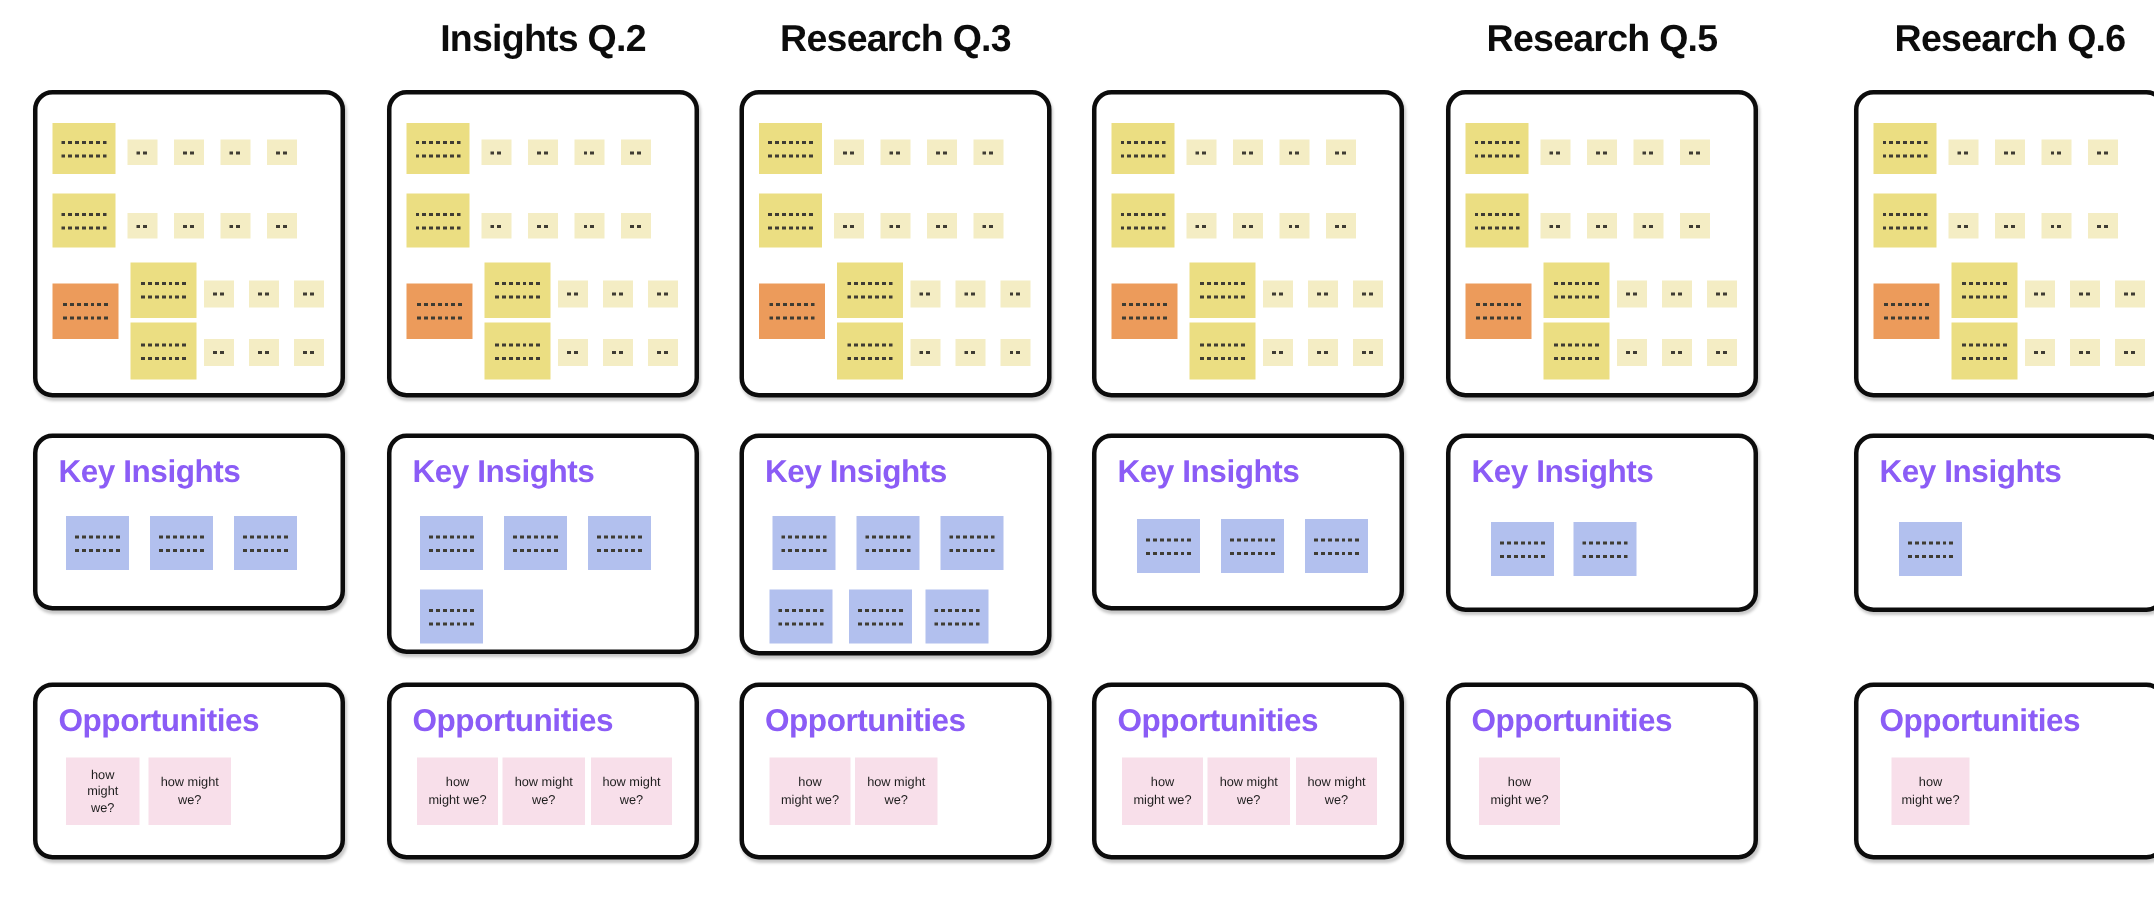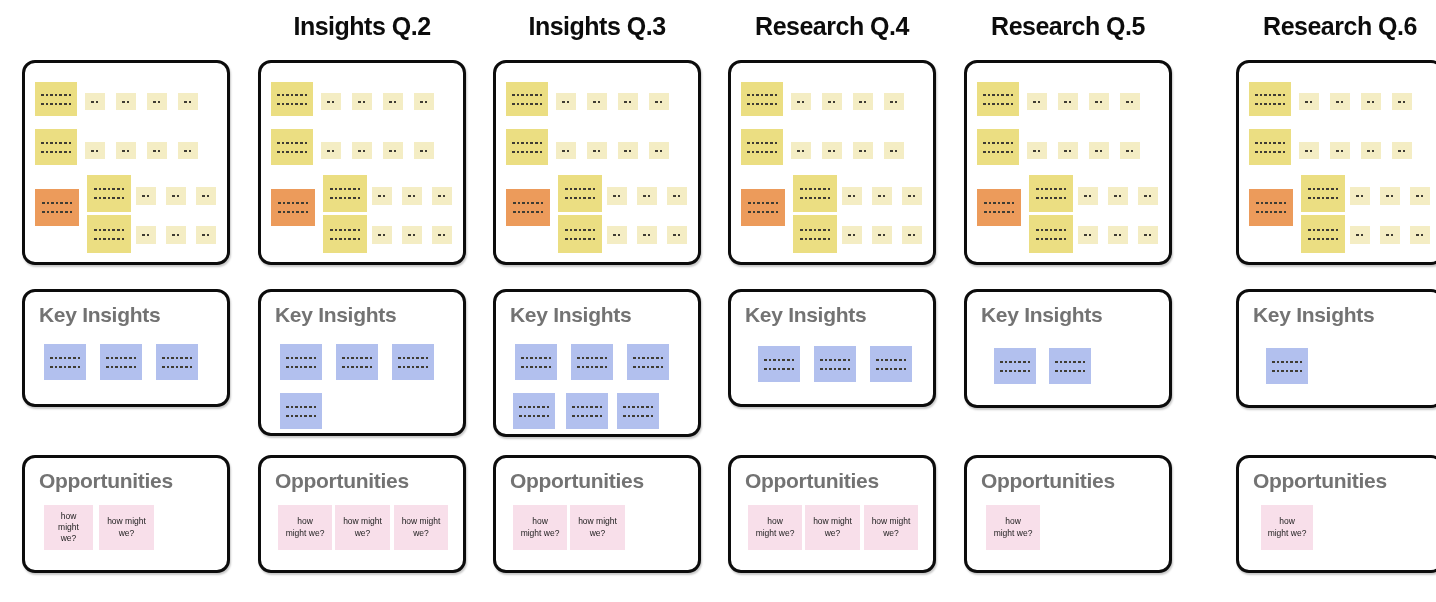--- a/index.html
+++ b/index.html
@@ -23,21 +23,21 @@
     position: absolute; left: 0; width: 208px;
     background: #ffffff;
     border: 3px solid #0c0c0c;
     border-radius: 13px;
     box-sizing: border-box;
     box-shadow: 1px 2px 2px rgba(0,0,0,0.22);
   }
   .panel-heading {
     position: absolute; top: 11px; left: 14px;
     font-size: 21px; font-weight: 700; letter-spacing: -0.3px;
-    color: #737373;
+    color: #8b5cf6;
     white-space: nowrap;
   }
   .sticky {
     position: absolute;
     display: flex; flex-direction: column;
     align-items: center; justify-content: center;
     gap: 7px;
     box-sizing: border-box;
   }
   .dash {
@@ -244,21 +244,21 @@
           <div class="note-text">how might
 we?</div>
         </div>
         <div class="sticky" style="left: 133px; top: 47px; width: 54px; height: 45px; background: var(--pink);">
           <div class="note-text">how might
 we?</div>
         </div>
       </div>
     </div>
     <div class="column" style="left: 493px; width: 208px;">
-      <div class="col-title">Insights Q.3</div>
+      <div class="col-title">Research Q.3</div>
       <div class="panel" style="top: 60px; height: 205px;">
         <div class="sticky" style="left: 10px; top: 19px; width: 42px; height: 34px; background: var(--yellow_dark);">
           <div class="dash"></div>
           <div class="dash"></div>
         </div>
         <div class="sticky" style="left: 60px; top: 30px; width: 20px; height: 17px; background: var(--yellow_light);">
           <div class="dash mini"></div>
         </div>
         <div class="sticky" style="left: 91px; top: 30px; width: 20px; height: 17px; background: var(--yellow_light);">
           <div class="dash mini"></div>
@@ -349,21 +349,20 @@
           <div class="note-text">how
 might we?</div>
         </div>
         <div class="sticky" style="left: 74px; top: 47px; width: 55px; height: 45px; background: var(--pink);">
           <div class="note-text">how might
 we?</div>
         </div>
       </div>
     </div>
     <div class="column" style="left: 728px; width: 208px;">
-      <div class="col-title">Research Q.4</div>
       <div class="panel" style="top: 60px; height: 205px;">
         <div class="sticky" style="left: 10px; top: 19px; width: 42px; height: 34px; background: var(--yellow_dark);">
           <div class="dash"></div>
           <div class="dash"></div>
         </div>
         <div class="sticky" style="left: 60px; top: 30px; width: 20px; height: 17px; background: var(--yellow_light);">
           <div class="dash mini"></div>
         </div>
         <div class="sticky" style="left: 91px; top: 30px; width: 20px; height: 17px; background: var(--yellow_light);">
           <div class="dash mini"></div>

